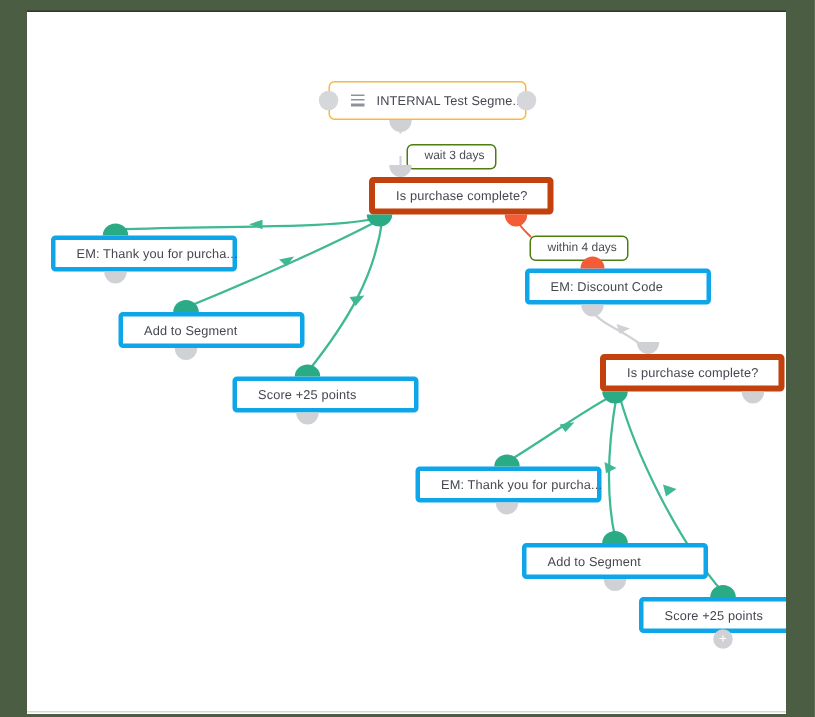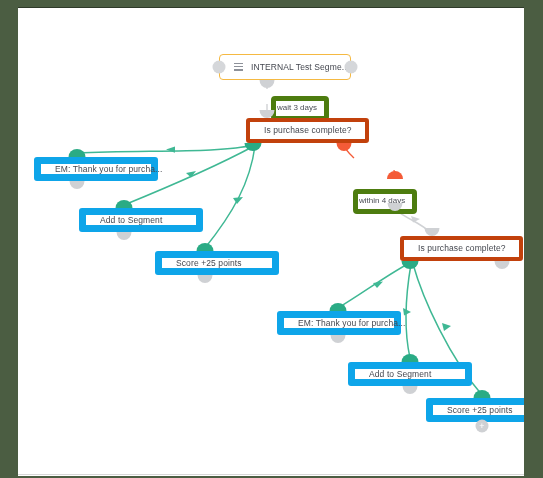--- a/index.html
+++ b/index.html
@@ -65,21 +65,21 @@
     left: 0;
     top: 0;
     width: 506px;
     height: 468px;
   }
 
   .node {
     position: absolute;
     box-sizing: border-box;
     background: #ffffff;
-    border: 7px solid #0ea5e9;
+    border: 3px solid #0ea5e9;
     border-radius: 3px;
     display: flex;
     align-items: center;
     padding: 0 14px;
     font-size: 8.5px;
     color: #44474f;
     letter-spacing: .1px;
     white-space: nowrap;
   }
   .node.source {
@@ -147,25 +147,25 @@
     color: #ffffff;
     font-size: 9px;
     line-height: 1;
   }
 
   
   .pill {
     position: absolute;
     box-sizing: border-box;
     background: #ffffff;
-    border: 5px solid #4d7c0f;
+    border: 1px solid #4d7c0f;
     border-radius: 4px;
     font-size: 8px;
     color: #4a4d55;
-    padding: 3px 7px 4px 1px;
+    padding: 3px 7px 4px 11px;
     white-space: nowrap;
     line-height: 1;
   }
 </style>
 </head>
 <body>
 
 <div id="app">
 
   <div id="canvas-top-edge"></div>
@@ -236,22 +236,25 @@
       </div>
       <div class="port teal half-top" style="left:106px; top:200px; width:17px;"></div>
       <div class="port gray half-bottom" style="left:106px; top:224px; width:15px;"></div>
 
       <div class="node" style="left:137px; top:243px; width:124px; height:24px;">
         <span class="label">Score +25 points</span>
       </div>
       <div class="port teal half-top" style="left:187px; top:243px; width:17px;"></div>
       <div class="port gray half-bottom" style="left:187px; top:267px; width:15px;"></div>
 
-      <div class="pill" style="left:335px; top:149px;margin-top:32px;">within 4 days</div>
-
+      <div class="pill" style="left:335px; top:149px;">within 4 days</div>
+
+      <div class="node" style="left:332px; top:171px; width:124px; height:24px;">
+        <span class="label">EM: Discount Code</span>
+      </div>
       <div class="port red half-top" style="left:377px; top:171px; width:16px;"></div>
       <div class="port gray half-bottom" style="left:377px; top:195px; width:15px;"></div>
 
       <div class="node decision" style="left:382px; top:228px; width:123px; height:25px;">
         <span class="label">Is purchase complete?</span>
       </div>
       <div class="port gray half-bottom" style="left:414px; top:220px; width:15px;"></div>
       <div class="port teal half-bottom" style="left:392px; top:253px; width:17px;"></div>
       <div class="port gray half-bottom" style="left:484px; top:253px; width:15px;"></div>
 

